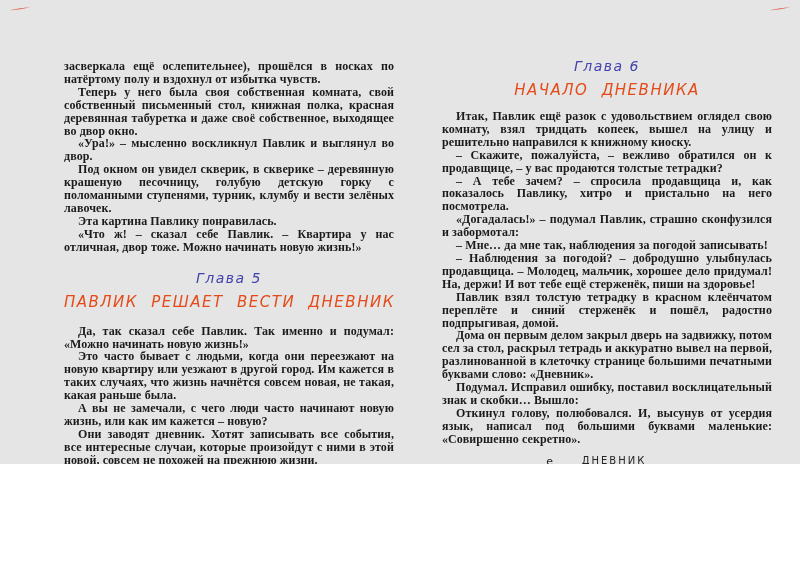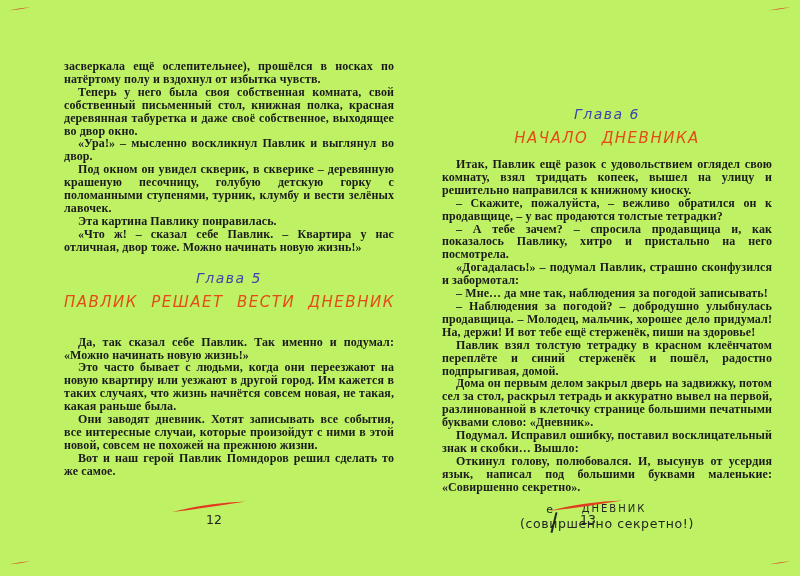--- a/index.html
+++ b/index.html
@@ -1,41 +1,41 @@
 <!DOCTYPE html>
 <html><head>
 <meta charset="utf-8">
 <style>
   html,body{margin:0;padding:0;background:#ffffff;}
   #spread{
     position:relative;
-    width:800px;height:576px;
-    background:#bef264;
+    width:800px;height:464px;
+    background:#e5e5e5;
     overflow:hidden;
     font-family:"Liberation Serif", serif;
     color:#1b1b1b;
   }
   
   .page-col{position:absolute;width:330px;}
   #left-col{left:64px;top:60px;}
   #right-col{left:442px;top:58px;}
   .page-col p{
     margin:0;
     font-size:12px;
     line-height:12.9px;
     font-weight:bold;
     text-align:justify;
     text-indent:14px;
     letter-spacing:0.1px;
   }
   .page-col p.no-indent{text-indent:0;}
   
   .chapter-block{text-align:center;}
-  #left-chapter-block{margin-top:16px;margin-bottom:25px;}
-  #right-chapter-block{margin-bottom:11px;margin-top:48px;}
+  #left-chapter-block{margin-top:16px;margin-bottom:14px;}
+  #right-chapter-block{margin-bottom:11px;}
   .chapter-label{
     font-family:"DejaVu Sans", sans-serif;
     font-style:italic;
     font-size:14px;
     letter-spacing:1.5px;
     color:#4343ae;
     margin:0 0 7px 0;
   }
   .chapter-title{
     font-family:"DejaVu Sans", sans-serif;
@@ -117,20 +117,21 @@
     <p>Эта картина Павлику понравилась.</p>
     <p>«Что ж! – сказал себе Павлик. – Квартира у нас отличная, двор тоже. Можно начинать новую жизнь!»</p>
 
     <div class="chapter-block" id="left-chapter-block">
       <div class="chapter-label">Глава 5</div>
       <div class="chapter-title">Павлик решает вести дневник</div>
     </div>
 
     <p>Да, так сказал себе Павлик. Так именно и подумал: «Можно начинать новую жизнь!»</p>
     <p>Это часто бывает с людьми, когда они переезжают на новую квартиру или уезжают в другой город. Им кажется в таких случаях, что жизнь начнётся совсем новая, не такая, какая раньше была.</p>
+    <p>А вы не замечали, с чего люди часто начинают новую жизнь, или как им кажется – новую?</p>
     <p>Они заводят дневник. Хотят записывать все события, все интересные случаи, которые произойдут с ними в этой новой, совсем не похожей на прежнюю жизни.</p>
     <p>Вот и наш герой Павлик Помидоров решил сделать то же самое.</p>
   </div>
 
   <div class="page-col" id="right-col">
     <div class="chapter-block" id="right-chapter-block">
       <div class="chapter-label">Глава 6</div>
       <div class="chapter-title">Начало дневника</div>
     </div>
 

